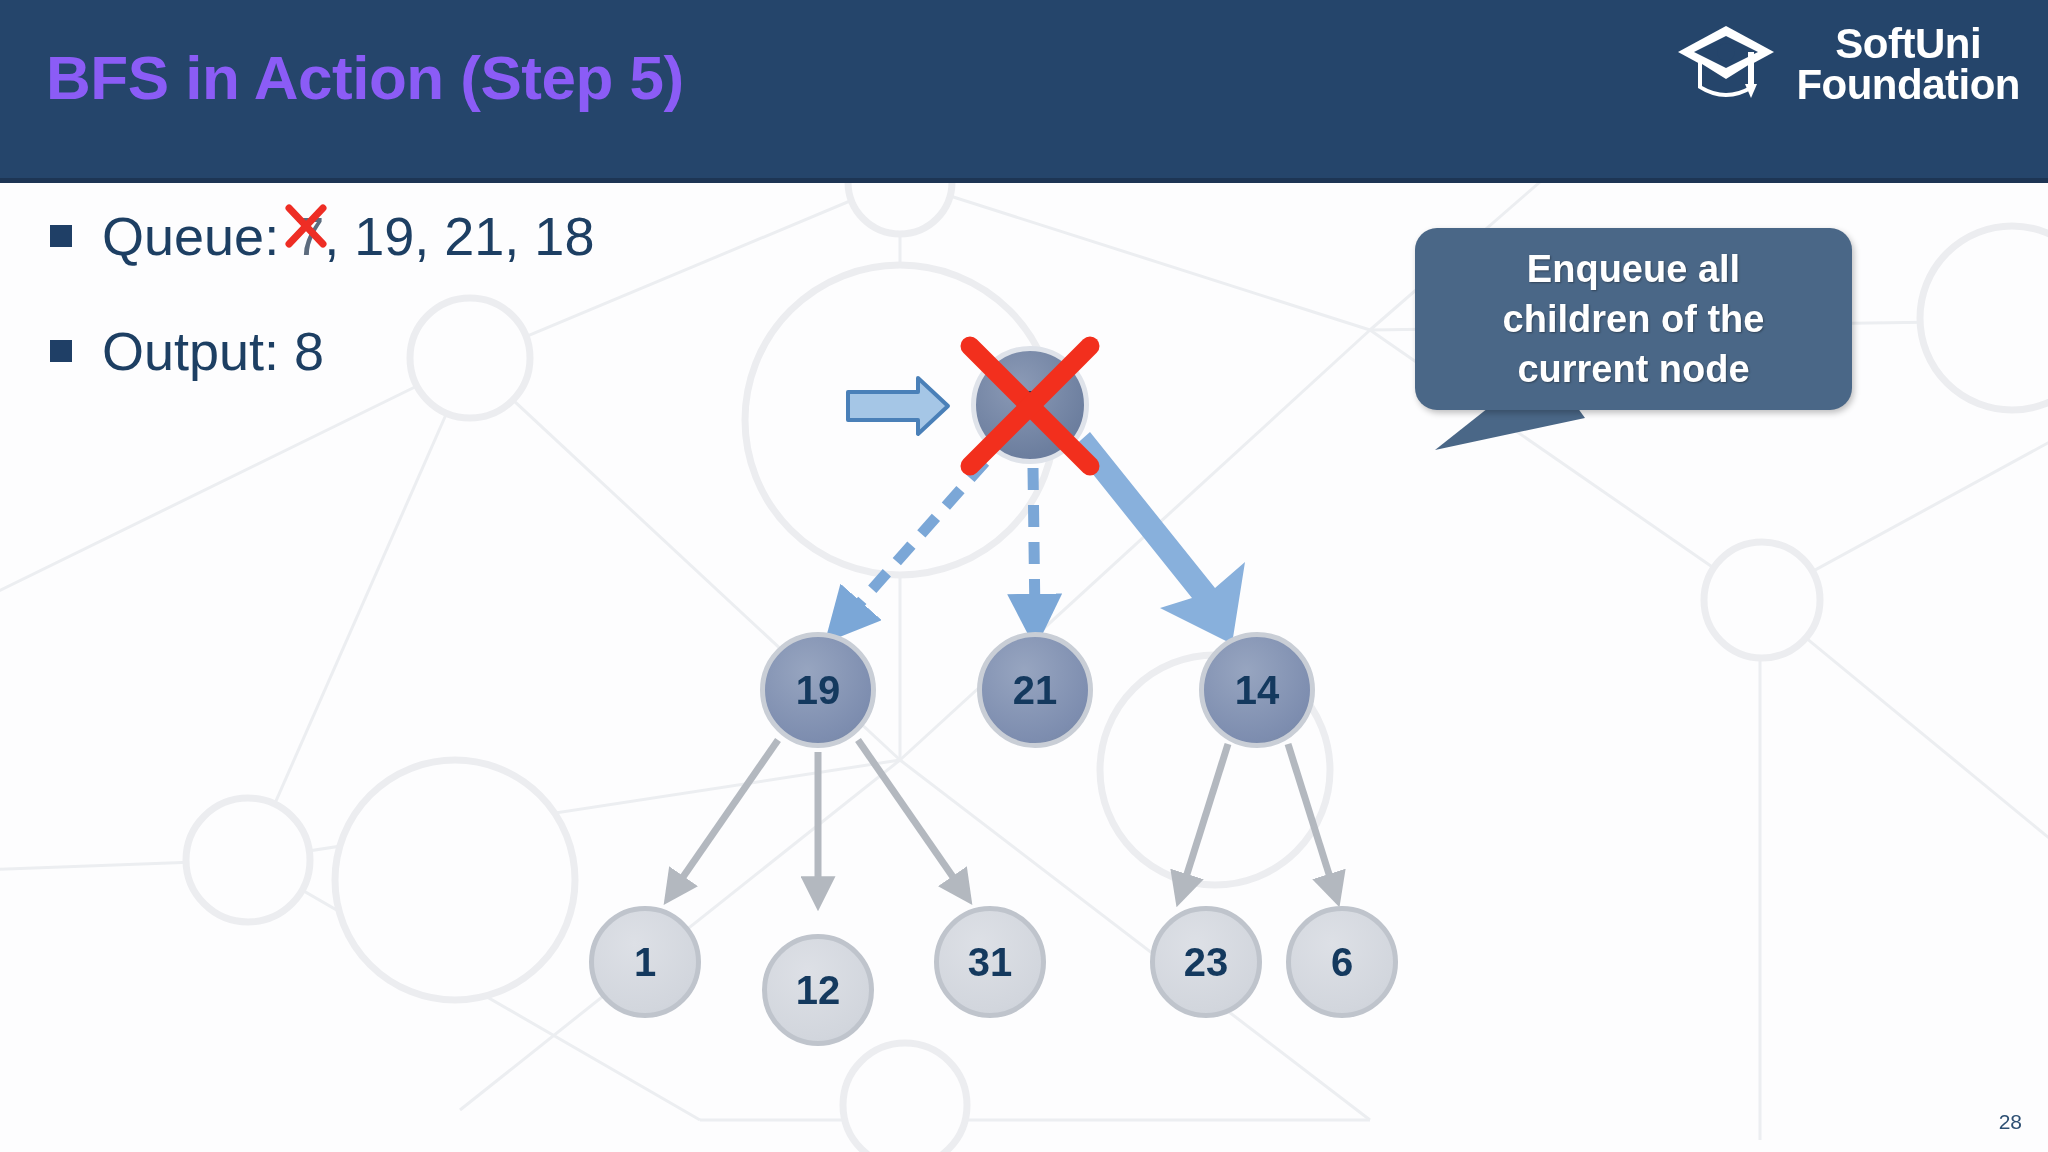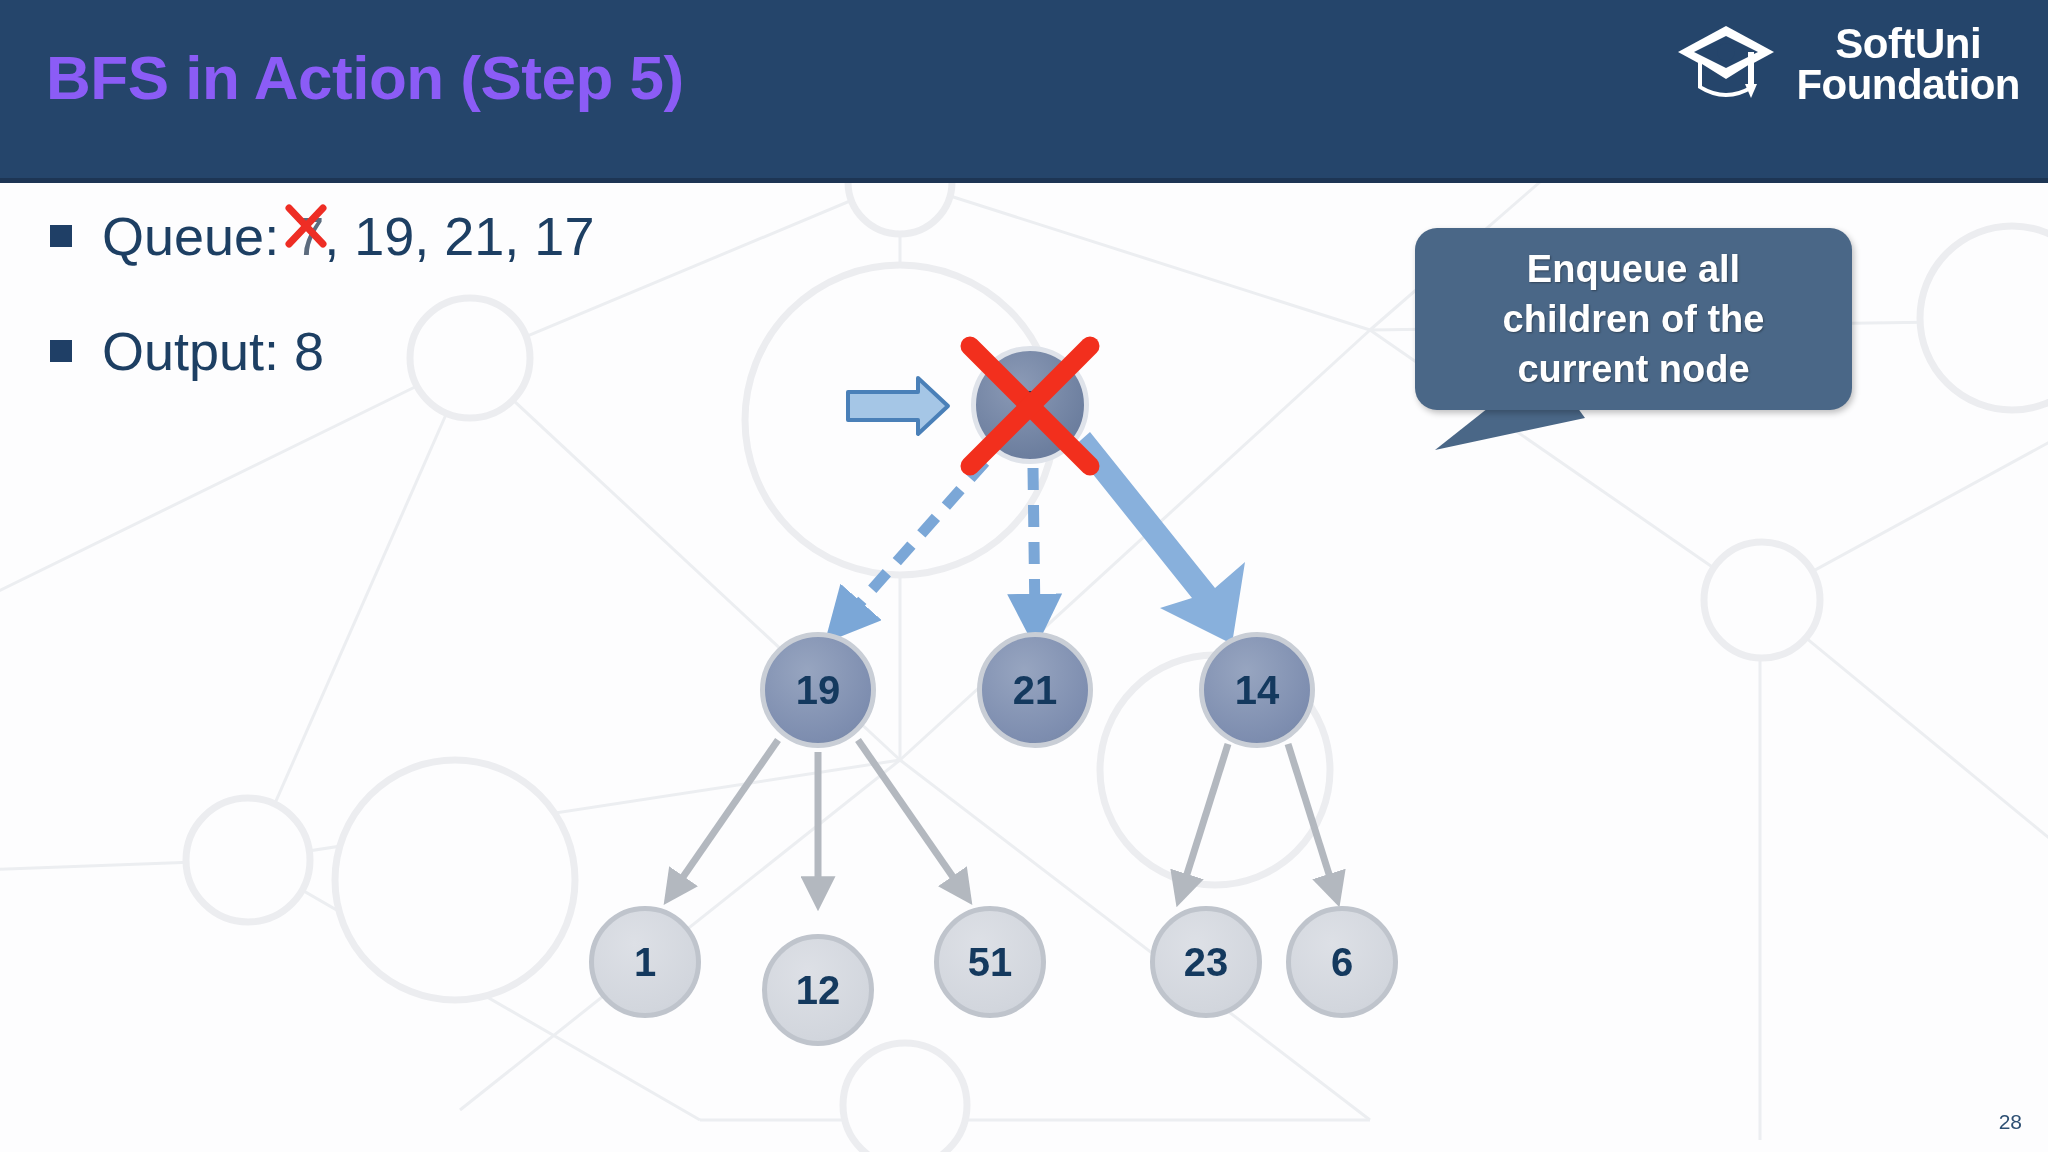--- a/index.html
+++ b/index.html
@@ -242,21 +242,21 @@
       <span>Foundation</span>
     </div>
   </div>
 
   <div class="bullet-row" id="bullet-queue">
     <span class="bullet-marker"></span>
     <span class="bullet-text">
       <span>Queue:</span><span>&nbsp;</span><span class="struck"><span>7</span><svg class="strike-x" viewBox="0 0 44 48">
             <line x1="5" y1="7" x2="39" y2="43" stroke="#ee2d24" stroke-width="7" stroke-linecap="round"></line>
             <line x1="39" y1="7" x2="5" y2="43" stroke="#ee2d24" stroke-width="7" stroke-linecap="round"></line>
-          </svg></span><span>, 19, 21, 17</span>
+          </svg></span><span>, 19, 21, 18</span>
     </span>
   </div>
 
   <div class="bullet-row" id="bullet-output">
     <span class="bullet-marker"></span>
     <span class="bullet-text">Output: 8</span>
   </div>
 
   <div id="callout">
     <svg width="437" height="242" viewBox="0 0 437 242" style="position:absolute;left:0;top:0;">
@@ -305,19 +305,19 @@
     <line x1="18" y1="18" x2="138" y2="138" stroke="#f22f1d" stroke-width="19" stroke-linecap="round"></line>
     <line x1="138" y1="18" x2="18" y2="138" stroke="#f22f1d" stroke-width="19" stroke-linecap="round"></line>
   </svg>
 
   <div class="node node-mid" style="left:760px; top:632px;">19</div>
   <div class="node node-mid" style="left:977px; top:632px;">21</div>
   <div class="node node-mid" style="left:1199px; top:632px;">14</div>
 
   <div class="node node-leaf" style="left:589px; top:906px;">1</div>
   <div class="node node-leaf" style="left:762px; top:934px;">12</div>
-  <div class="node node-leaf" style="left:934px; top:906px;">51</div>
+  <div class="node node-leaf" style="left:934px; top:906px;">31</div>
   <div class="node node-leaf" style="left:1150px; top:906px;">23</div>
   <div class="node node-leaf" style="left:1286px; top:906px;">6</div>
 
   <div id="page-number">28</div>
 
 </div>
 
 </body></html>

